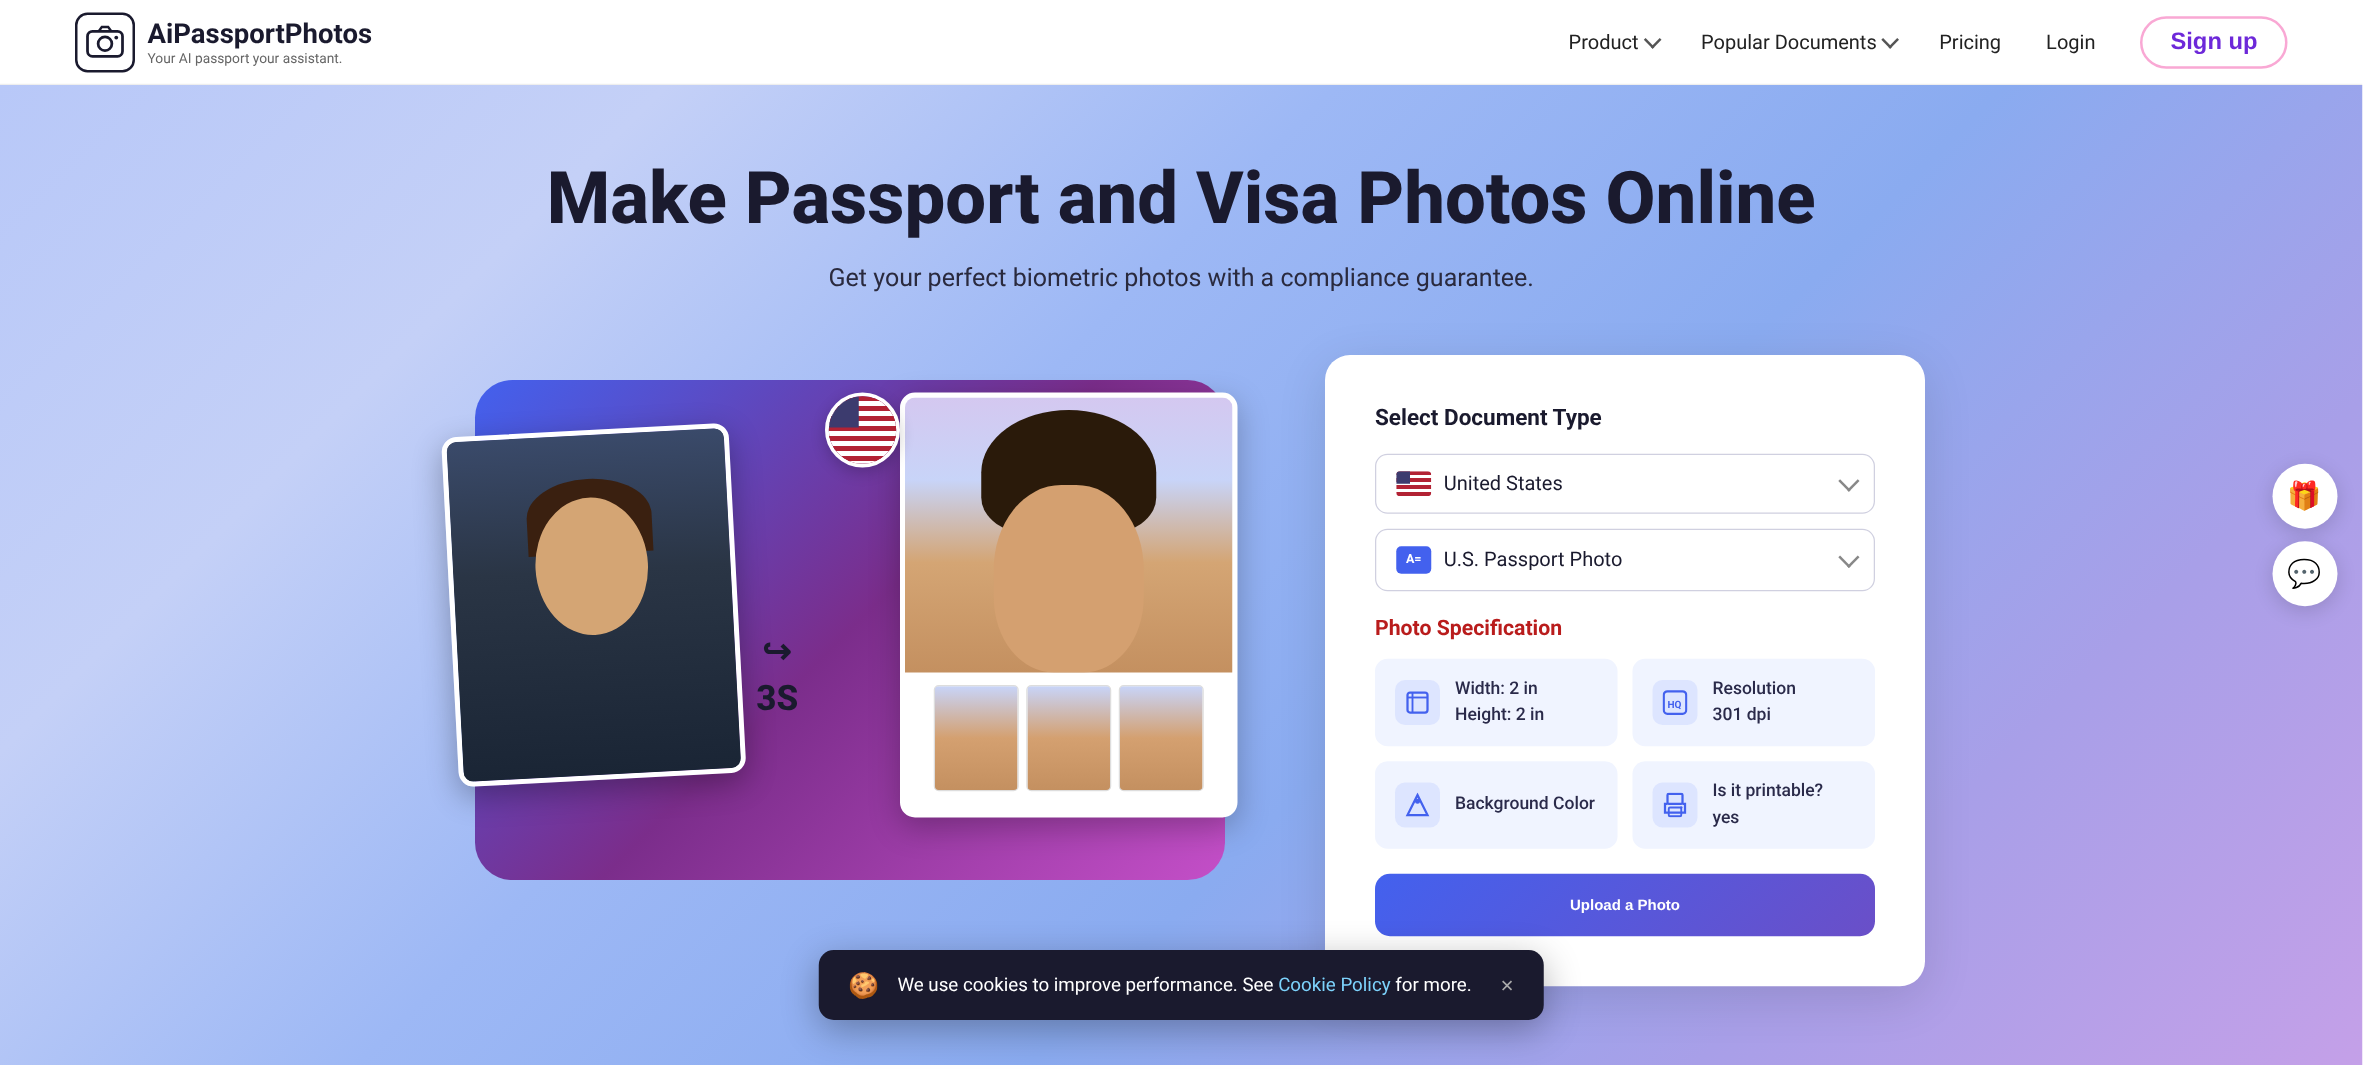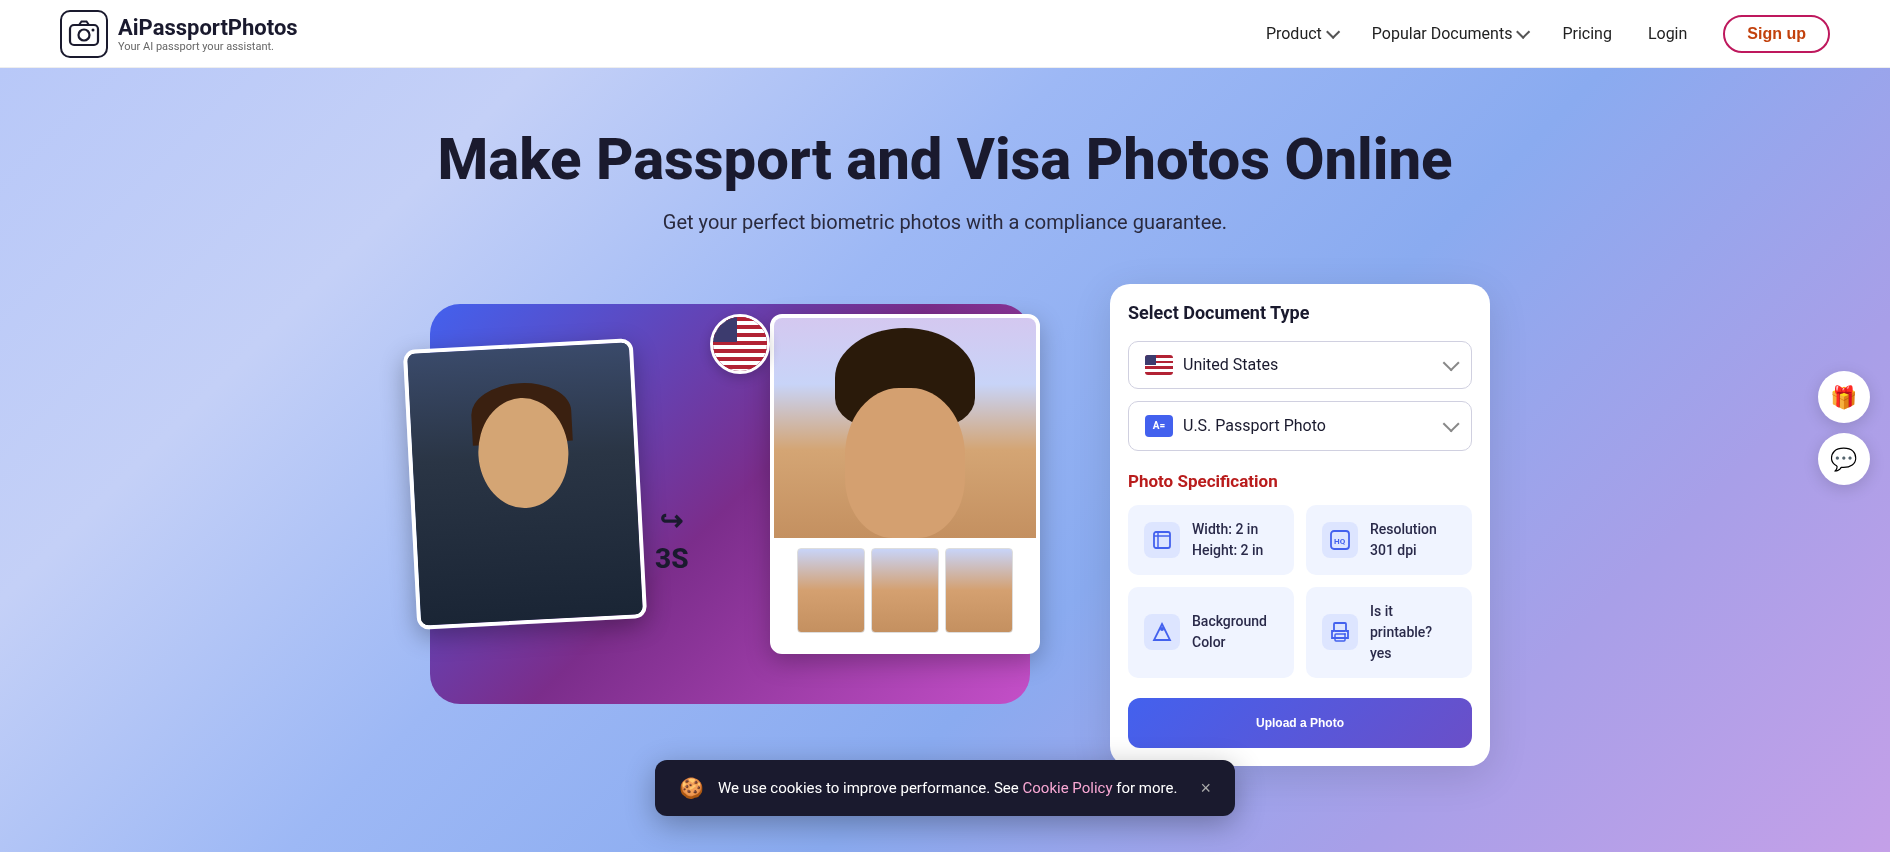--- a/index.html
+++ b/index.html
@@ -53,25 +53,25 @@
       display: inline-block;
       width: 10px;
       height: 10px;
       border-right: 2px solid #555;
       border-bottom: 2px solid #555;
       transform: rotate(45deg) translateY(-3px);
     }
     .nav-login { font-size: 16px; color: #222; cursor: pointer; }
     .nav-signup {
       padding: 8px 22px;
-      border: 2px solid #be185d;
+      border: 2px solid #f9a8d4;
       border-radius: 25px;
-      font-size: 16px;
+      font-size: 19px;
       font-weight: 600;
-      color: #c2410c;
+      color: #6d28d9;
       cursor: pointer;
       background: transparent;
     }
 
     
     .hero {
       background: linear-gradient(135deg, #b8c8f8 0%, #c4d0f7 20%, #9db8f5 40%, #8aabf0 60%, #a89fe8 80%, #c4a0e8 100%);
       min-height: 784px;
       padding: 60px 80px 0;
       position: relative;
@@ -278,22 +278,22 @@
       top: 0; left: 0;
       width: 44%;
       height: 46%;
       background: #3c3b6e;
     }
 
     
     .hero-panel {
       background: #fff;
       border-radius: 20px;
-      padding: 18px;
-      width: 380px;
+      padding: 40px;
+      width: 480px;
       box-shadow: 0 10px 40px rgba(0,0,0,0.12);
       flex-shrink: 0;
     }
     .panel-title {
       font-size: 18px;
       font-weight: 700;
       color: #1a1a2e;
       margin-bottom: 18px;
     }
     .select-dropdown {
@@ -407,21 +407,21 @@
       padding: 16px 24px;
       display: flex;
       align-items: center;
       gap: 14px;
       font-size: 15px;
       width: 580px;
       z-index: 100;
       box-shadow: 0 8px 30px rgba(0,0,0,0.3);
     }
     .cookie-icon { font-size: 20px; flex-shrink: 0; }
-    .cookie-link { color: #f9a8d4; cursor: pointer; }
+    .cookie-link { color: #7dd3fc; cursor: pointer; }
     .cookie-close {
       margin-left: auto;
       background: transparent;
       border: none;
       color: #aaa;
       font-size: 18px;
       cursor: pointer;
       flex-shrink: 0;
     }
 

